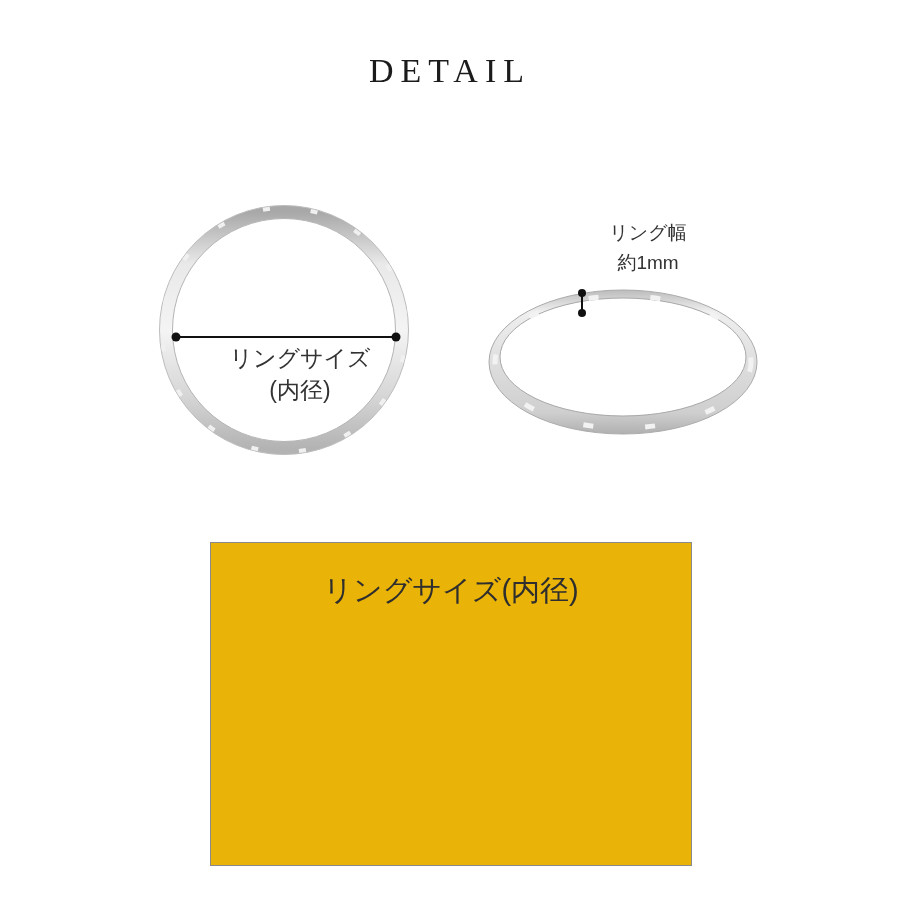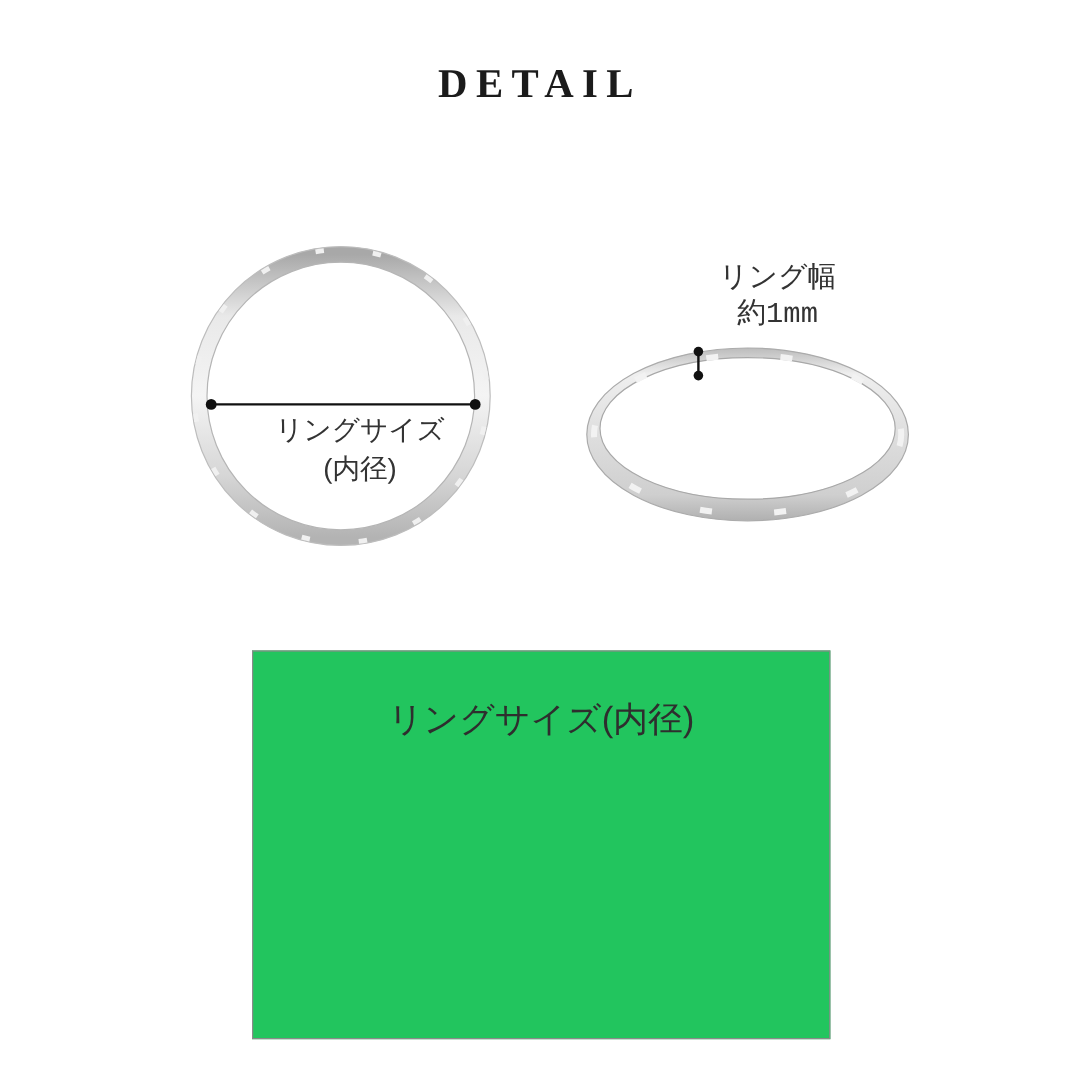--- a/index.html
+++ b/index.html
@@ -15,50 +15,49 @@
   .abs { position: absolute; }
 
   .page-title {
     left: 0; top: 52px; width: 900px;
     text-align: center;
     font-family: "Liberation Serif", "DejaVu Serif", serif;
     font-size: 34px;
     line-height: 38px;
     letter-spacing: 7px;
     color: #1b1b1b;
-    font-weight: 700;
+    font-weight: 400;
   }
 
   .front-ring-wrap { left: 148px; top: 194px; width: 272px; height: 272px; }
   .side-ring-wrap  { left: 485px; top: 288px; width: 280px; height: 152px; }
 
   .front-ring-label {
     left: 164px; top: 342px; width: 272px;
     text-align: center;
     font-size: 23px;
     line-height: 32px;
     color: #333333;
   }
   .side-ring-label {
     left: 558px; top: 218px; width: 180px;
     text-align: center;
-    font-size: 24px;
+    font-size: 19px;
     line-height: 30px;
     color: #333333;
-    font-family: Liberation Mono, monospace;
   }
 
   .size-box {
     left: 210px; top: 542px;
     width: 482px; height: 324px;
     box-sizing: border-box;
     border: 1px solid #8a8a8a;
-    background: #22c55e;
+    background: #eab308;
     text-align: center;
-    padding-top: 38px;
+    padding-top: 28px;
   }
   .size-box-header {
     font-size: 29px;
     line-height: 38px;
     color: #2e2e2e;
     margin-bottom: 8px;
   }
   .size-row {
     font-size: 28px;
     line-height: 46px;

